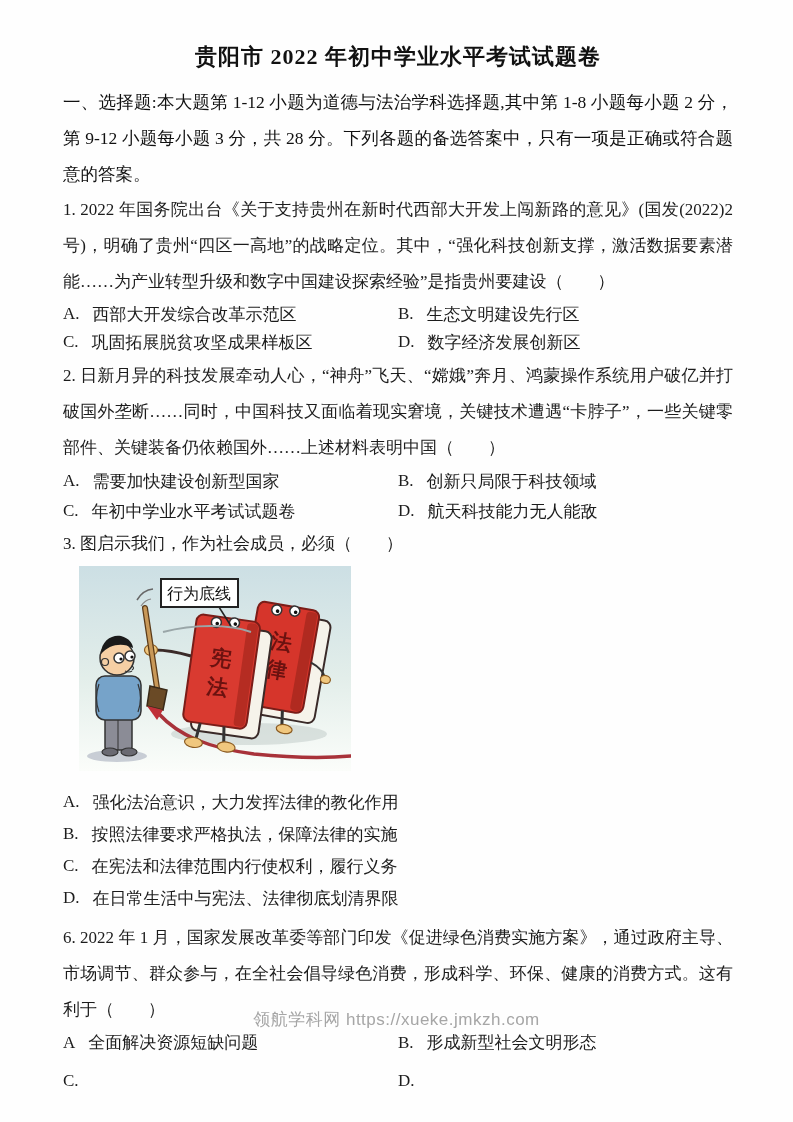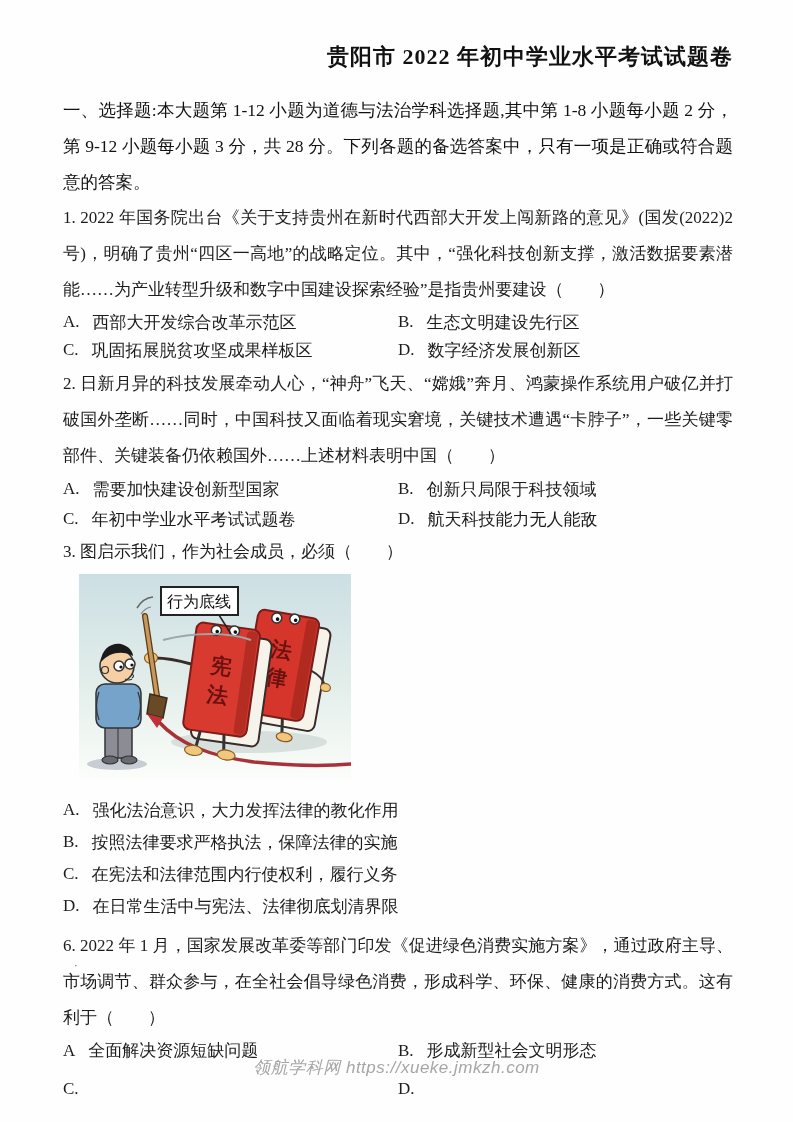--- a/index.html
+++ b/index.html
@@ -6,22 +6,22 @@
   html,body { background:#ffffff; }
   body {
     width:793px; height:1122px;
     font-family:"Liberation Serif","DejaVu Serif",serif;
     color:#1c1c1c;
   }
   .sheet { position:relative; width:793px; height:1122px; background:#fefefe; overflow:hidden; }
   .content { padding:44px 60px 0 63px; }
 
   .title {
-    font-size:22px; font-weight:bold; text-align:right;
-    line-height:26px; letter-spacing:1px; margin-bottom:22px; color:#111;
+    font-size:22px; font-weight:bold; text-align:center;
+    line-height:26px; letter-spacing:1px; margin-bottom:14px; color:#111;
   }
   .hdr {
     font-size:17.5px; font-weight:normal; line-height:36px;
     text-align:justify; color:#111;
   }
   .stem { font-size:17px; line-height:36px; text-align:justify; }
 
   .orow { display:flex; }
   .opt  { display:flex; align-items:center; font-size:17px; white-space:nowrap; }
   .opt .ol { margin-right:13px; }
@@ -31,25 +31,24 @@
   .opts-q3 .orow { height:32px; align-items:center; }
   .opts-q4 .orow { height:40px; align-items:flex-start; padding-top:3px; }
   .opts-q1 { margin-bottom:2px; }
   .opts-q3 { margin-top:15px; }
   .q4stem  { margin-top:6px; }
 
   .cartoon { display:block; margin:4px 0 0 16px; }
   .cartoon text { font-family:"Liberation Serif","DejaVu Serif",serif; }
 
   .footer {
-    position:absolute; top:1056px; left:0; width:100%;
+    position:absolute; top:1008px; left:0; width:100%;
     text-align:center; color:#a6a6a6; font-size:17px;
     font-family:"Liberation Sans","DejaVu Sans",sans-serif;
     letter-spacing:0.5px;
-    font-style:italic;
   }
   .stray {
     position:absolute; left:74px; top:960px;
     font-size:11px; color:#555; line-height:10px;
   }
 </style>
 </head>
 <body>
 
 <div class="sheet">

